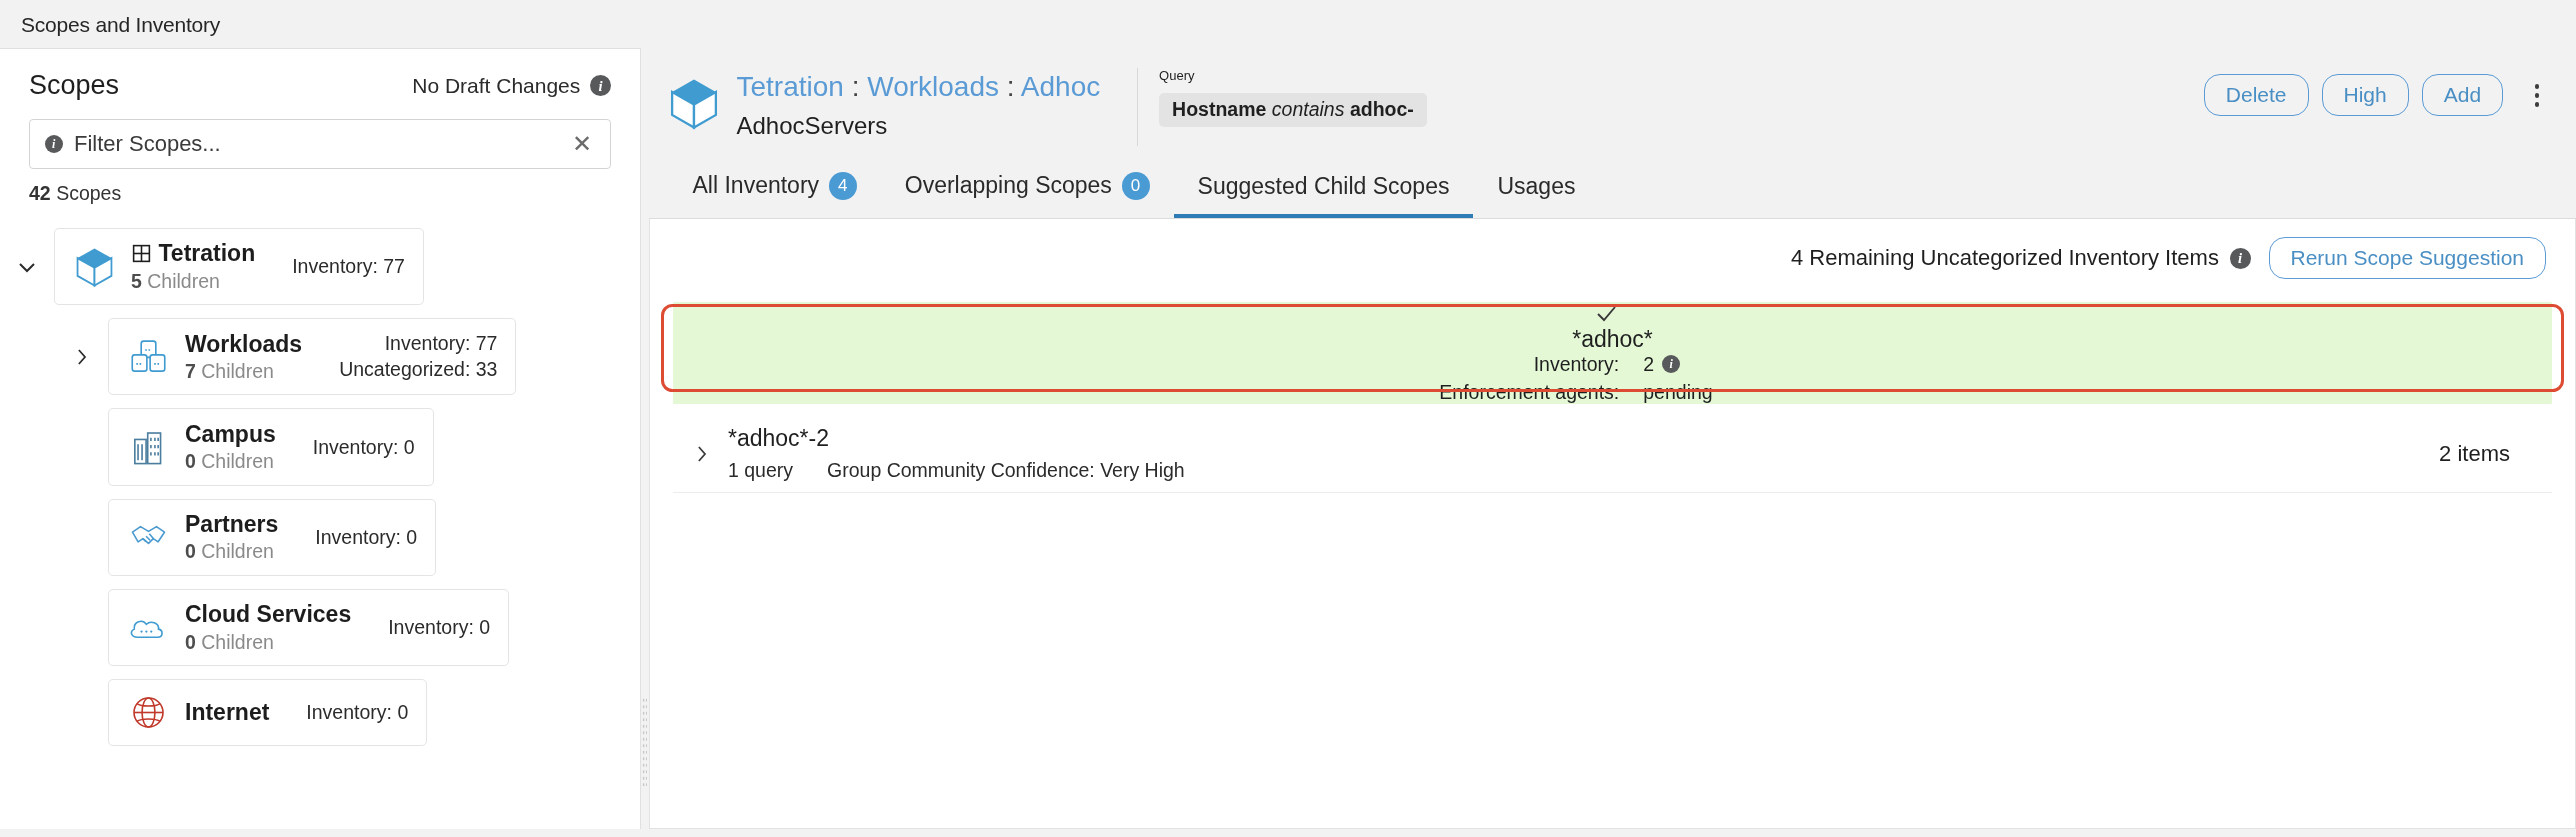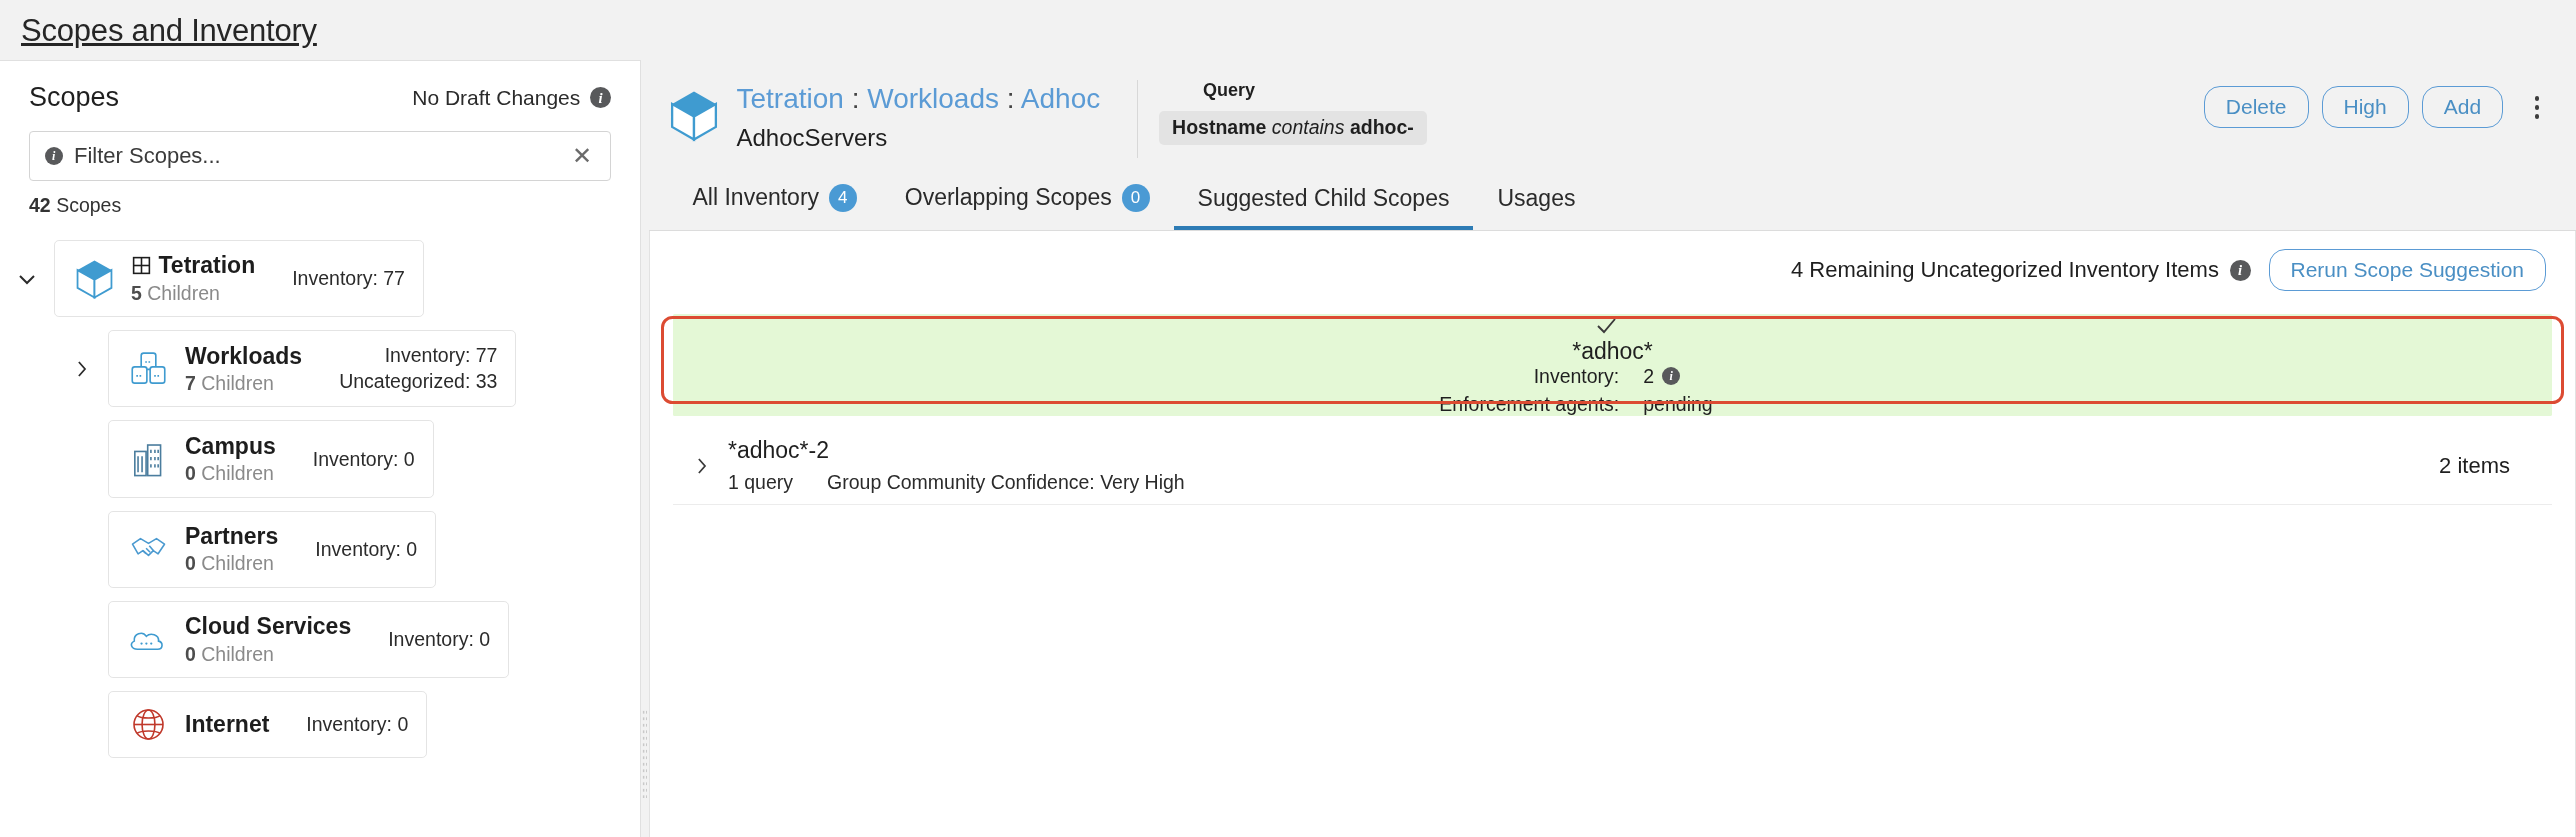--- a/index.html
+++ b/index.html
@@ -6,25 +6,24 @@
   html, body {
     width: 2576px; height: 838px;
     background: #f2f2f2;
     font-family: "Liberation Sans", sans-serif;
     -webkit-font-smoothing: antialiased;
     overflow: hidden;
   }
 
   
   .page-title {
-    font-size: 31px;
+    font-size: 21px;
     color: #262626;
     padding: 13px 0 11.4px 21px;
     letter-spacing: -0.2px;
-    text-decoration: underline;
   }
 
   
   .layout {
     display: flex;
     align-items: stretch;
     height: 781px;
   }
 
   
@@ -214,24 +213,23 @@
     margin-top: 6.5px;
     white-space: nowrap;
   }
   .query-block {
     border-left: 0.8px solid #d8d8d8;
     padding-left: 21px;
     margin-left: 4.9px;
     min-height: 78px;
   }
   .query-label {
-    font-size: 18px;
-    font-weight: bold;
+    font-size: 13px;
+    font-weight: normal;
     color: #1f1f1f;
-    margin-left: 44px;
   }
   .query-chip {
     display: inline-block;
     margin-top: 9.7px;
     background: #e3e3e3;
     border-radius: 5px;
     padding: 5.7px 13px;
     font-size: 19.5px;
     color: #1f1f1f;
     white-space: nowrap;

